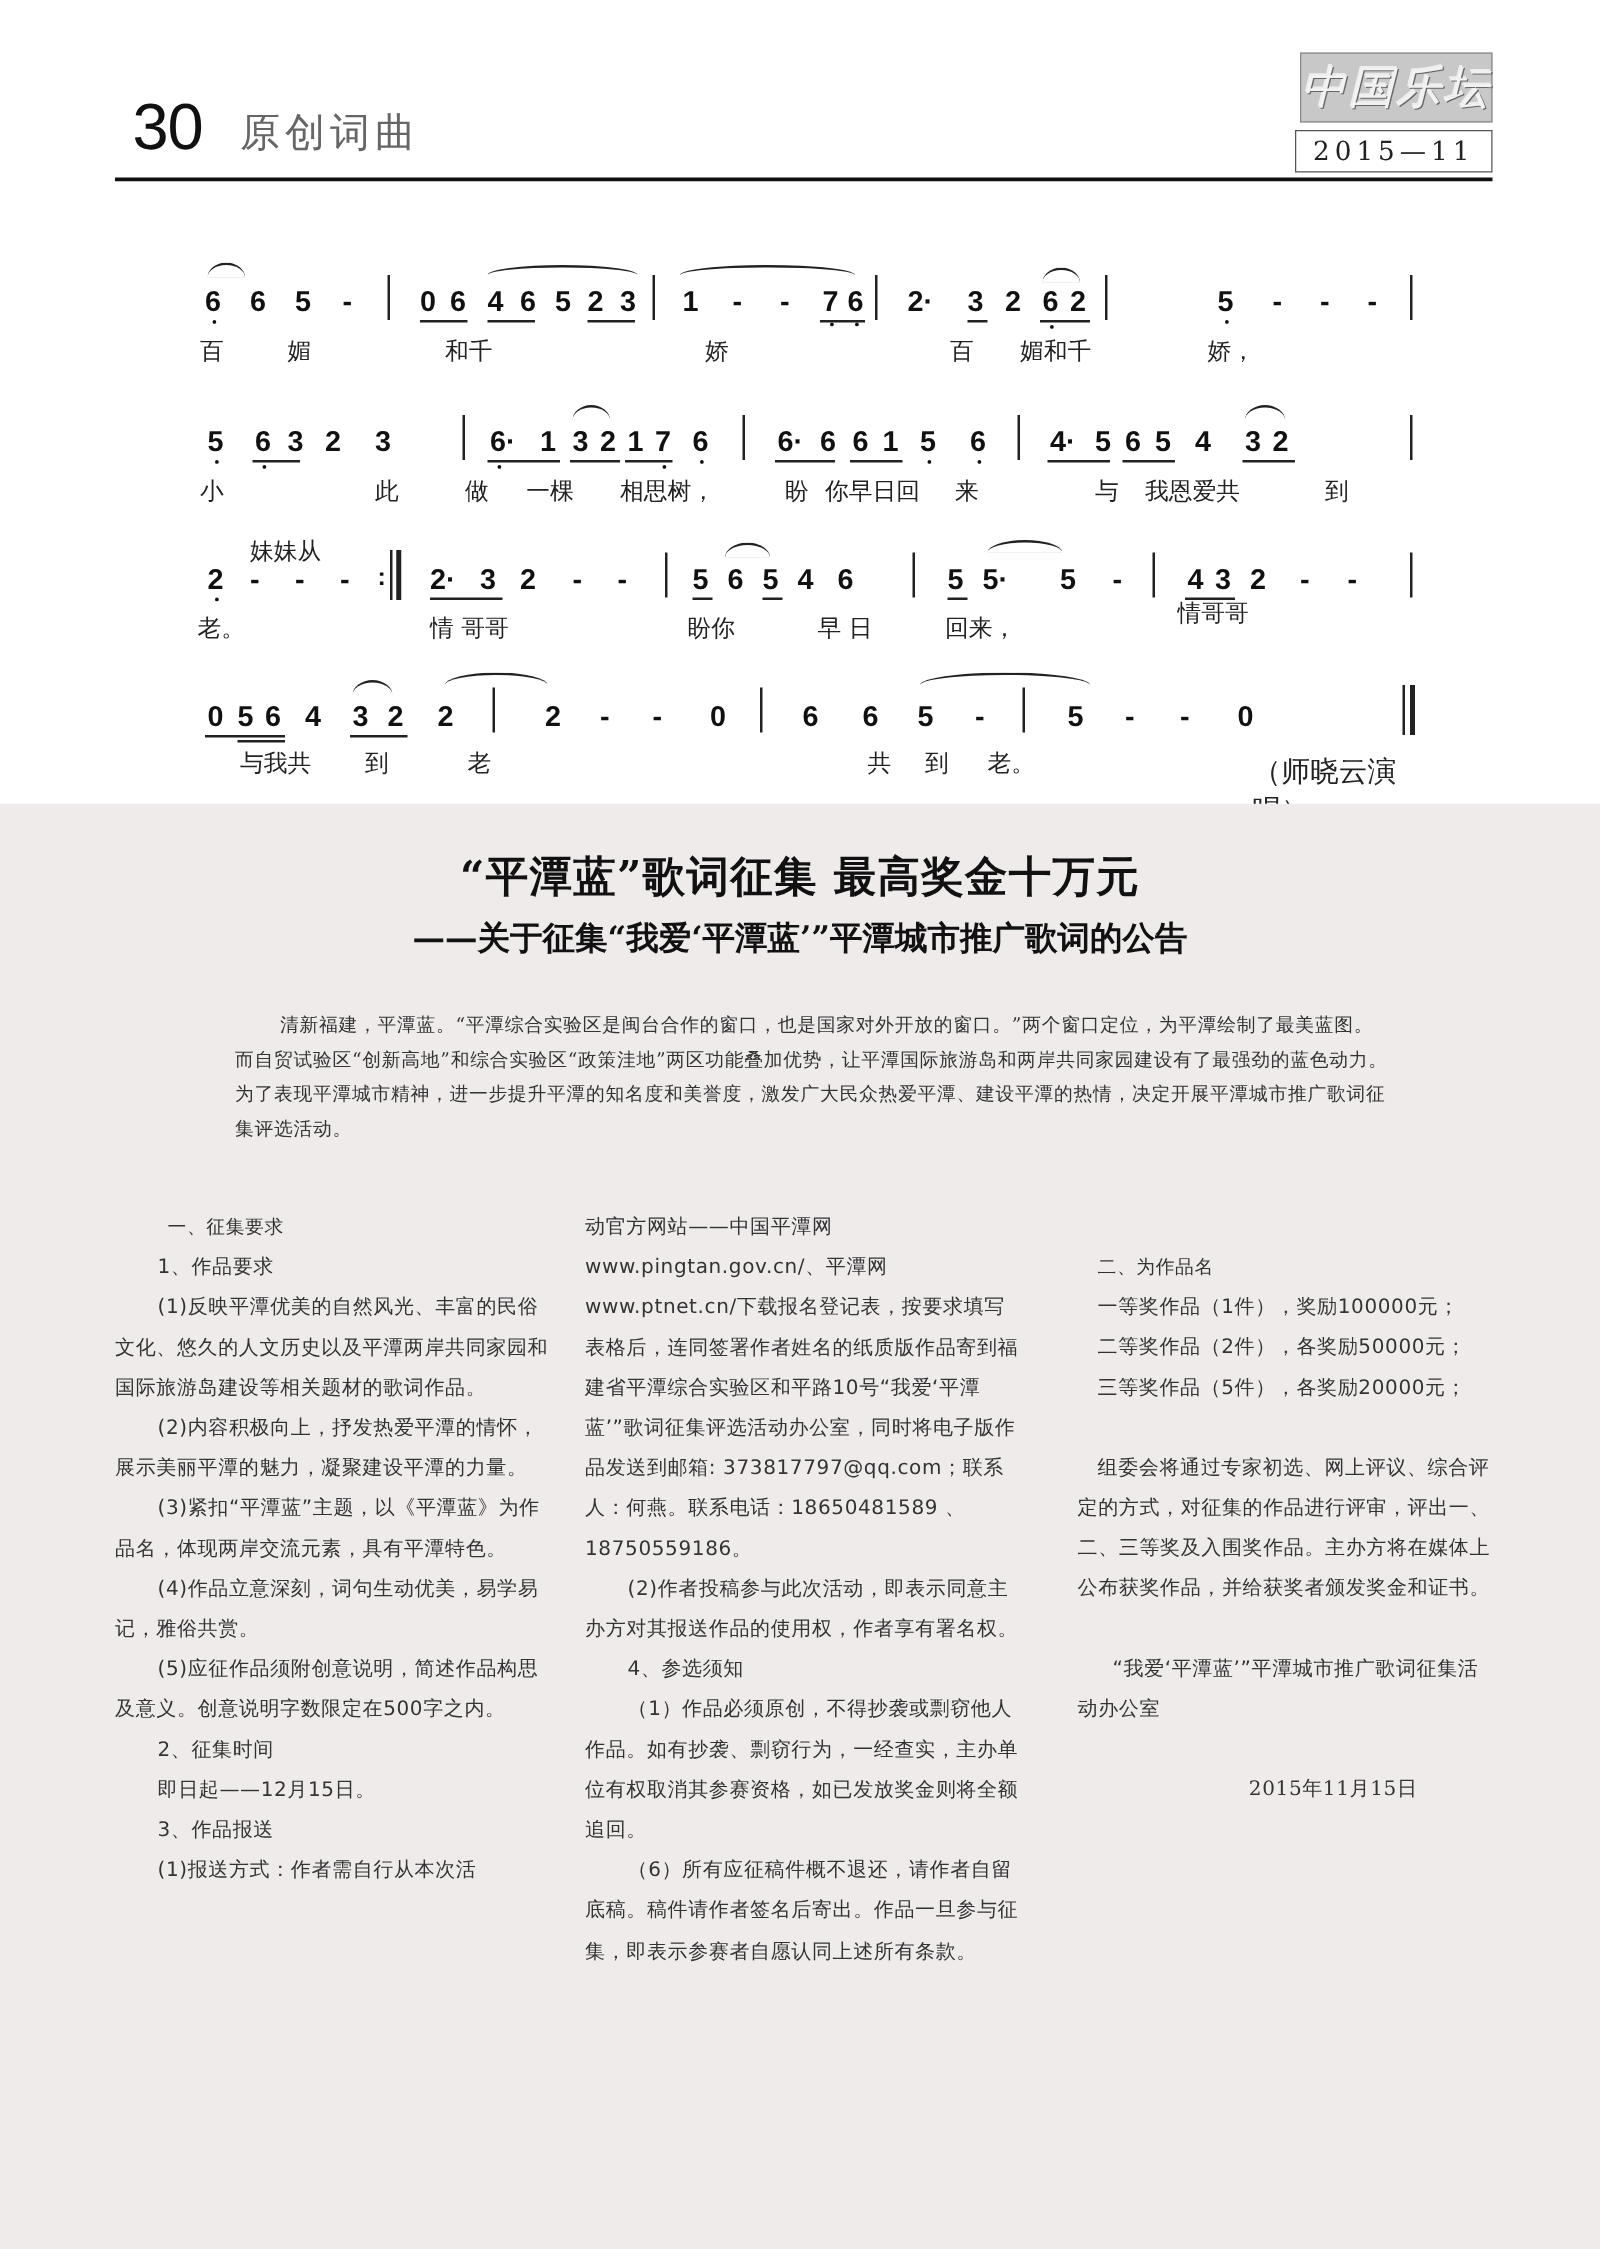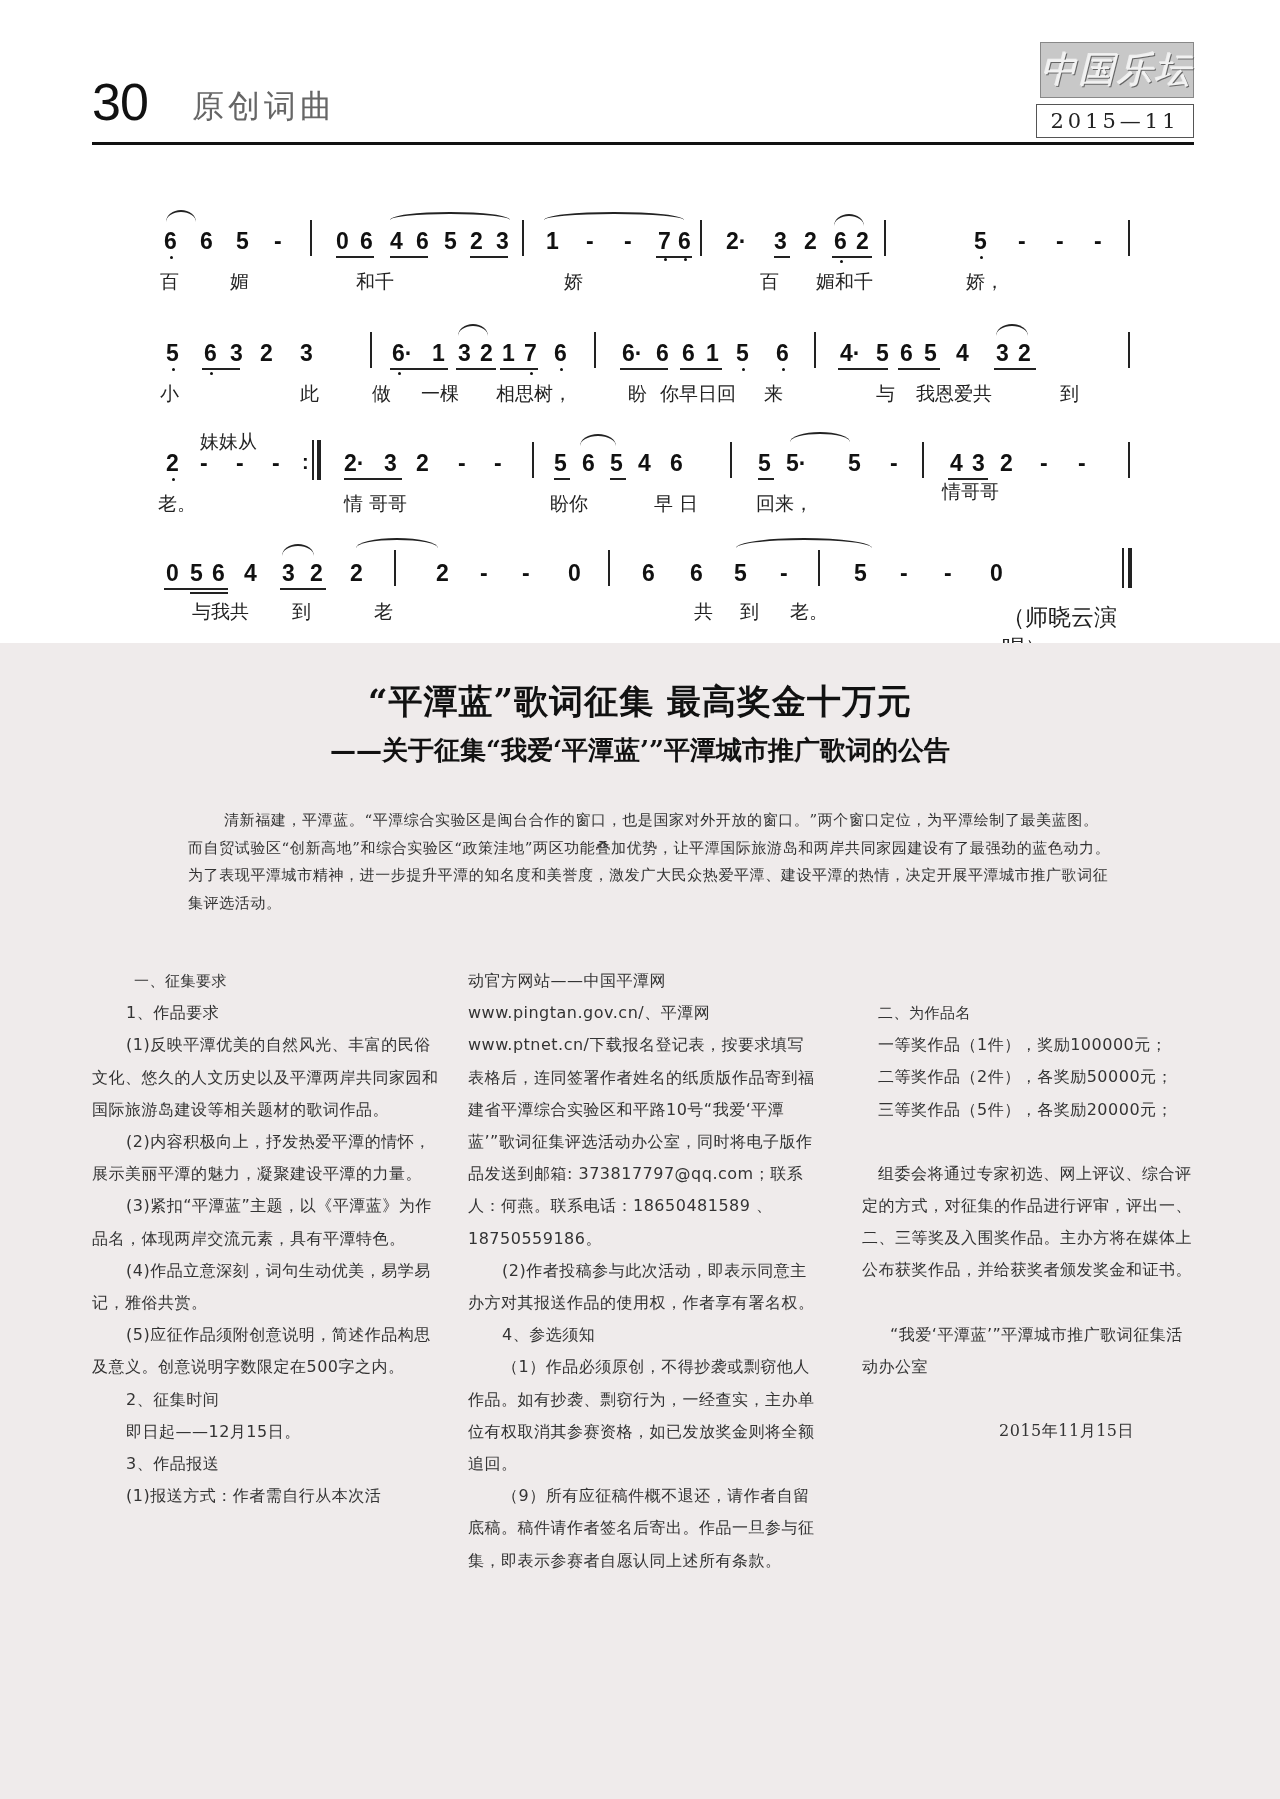--- a/index.html
+++ b/index.html
@@ -1,20 +1,20 @@
 <!DOCTYPE html>
 <html><head>
 <meta charset="utf-8">
 <style>
   * { box-sizing: border-box; margin: 0; padding: 0; }
   html, body { width: 1280px; height: 1799px; background: #ffffff; overflow: hidden; }
   body { position: relative; font-family: "DejaVu Sans", sans-serif; color: #222; }
 
   
-  .page-num { position: absolute; left: 92px; top: 76px; font-family: "Liberation Sans", sans-serif; font-size: 52px; color: #111; letter-spacing: -1px; line-height: 1; }
+  .page-num { position: absolute; left: 106px; top: 76px; font-family: "Liberation Sans", sans-serif; font-size: 52px; color: #111; letter-spacing: -1px; line-height: 1; }
   .section-title { position: absolute; left: 192px; top: 90px; font-family: "DejaVu Serif", serif; font-size: 32px; color: #666; letter-spacing: 4px; line-height: 1; }
   .mag-logo { position: absolute; left: 1040px; top: 42px; width: 154px; height: 56px; background: #c8c8c8; border: 1px solid #888; display: flex; align-items: center; justify-content: center; font-family: "DejaVu Serif", serif; font-size: 36px; color: #f2f2f2; letter-spacing: 2px; text-shadow: 1px 1px 0 #666, -1px -1px 0 #eee; font-style: italic; }
   .mag-issue { position: absolute; left: 1036px; top: 104px; width: 158px; height: 34px; border: 1px solid #555; display: flex; align-items: center; justify-content: center; font-family: "DejaVu Serif", serif; font-size: 21px; color: #222; letter-spacing: 4px; }
   .header-rule { position: absolute; left: 92px; top: 142px; width: 1102px; height: 3px; background: #111; }
 
   
   .score { position: absolute; left: 0; top: 200px; width: 1280px; }
   .sys { position: absolute; left: 160px; width: 980px; }
   .bar { position: absolute; width: 2px; background: #222; }
   .note { position: absolute; font-family: "Liberation Sans", sans-serif; font-weight: bold; font-size: 23px; color: #111; line-height: 1; }
@@ -292,21 +292,21 @@
     <p>即日起——12月15日。</p>
     <p class="h2">3、作品报送</p>
     <p>(1)报送方式：作者需自行从本次活</p>
   </div>
 
   <div class="col col2">
     <p class="noind">动官方网站——中国平潭网www.pingtan.gov.cn/、平潭网www.ptnet.cn/下载报名登记表，按要求填写表格后，连同签署作者姓名的纸质版作品寄到福建省平潭综合实验区和平路10号“我爱‘平潭蓝’”歌词征集评选活动办公室，同时将电子版作品发送到邮箱: 373817797@qq.com；联系人：何燕。联系电话：18650481589 、18750559186。</p>
     <p>(2)作者投稿参与此次活动，即表示同意主办方对其报送作品的使用权，作者享有署名权。</p>
     <p class="h2">4、参选须知</p>
     <p>（1）作品必须原创，不得抄袭或剽窃他人作品。如有抄袭、剽窃行为，一经查实，主办单位有权取消其参赛资格，如已发放奖金则将全额追回。</p>
-    <p>（9）所有应征稿件概不退还，请作者自留底稿。稿件请作者签名后寄出。作品一旦参与征集，即表示参赛者自愿认同上述所有条款。</p>
+    <p>（6）所有应征稿件概不退还，请作者自留底稿。稿件请作者签名后寄出。作品一旦参与征集，即表示参赛者自愿认同上述所有条款。</p>
   </div>
 
   <div class="col col3">
     <div class="gap"></div>
     <p class="h1" style="text-indent:16px;">二、为作品名</p>
     <p style="text-indent:16px;">一等奖作品（1件），奖励100000元；</p>
     <p style="text-indent:16px;">二等奖作品（2件），各奖励50000元；</p>
     <p style="text-indent:16px;">三等奖作品（5件），各奖励20000元；</p>
     <div class="gap"></div>
     <p style="text-indent:16px;">组委会将通过专家初选、网上评议、综合评定的方式，对征集的作品进行评审，评出一、二、三等奖及入围奖作品。主办方将在媒体上公布获奖作品，并给获奖者颁发奖金和证书。</p>

